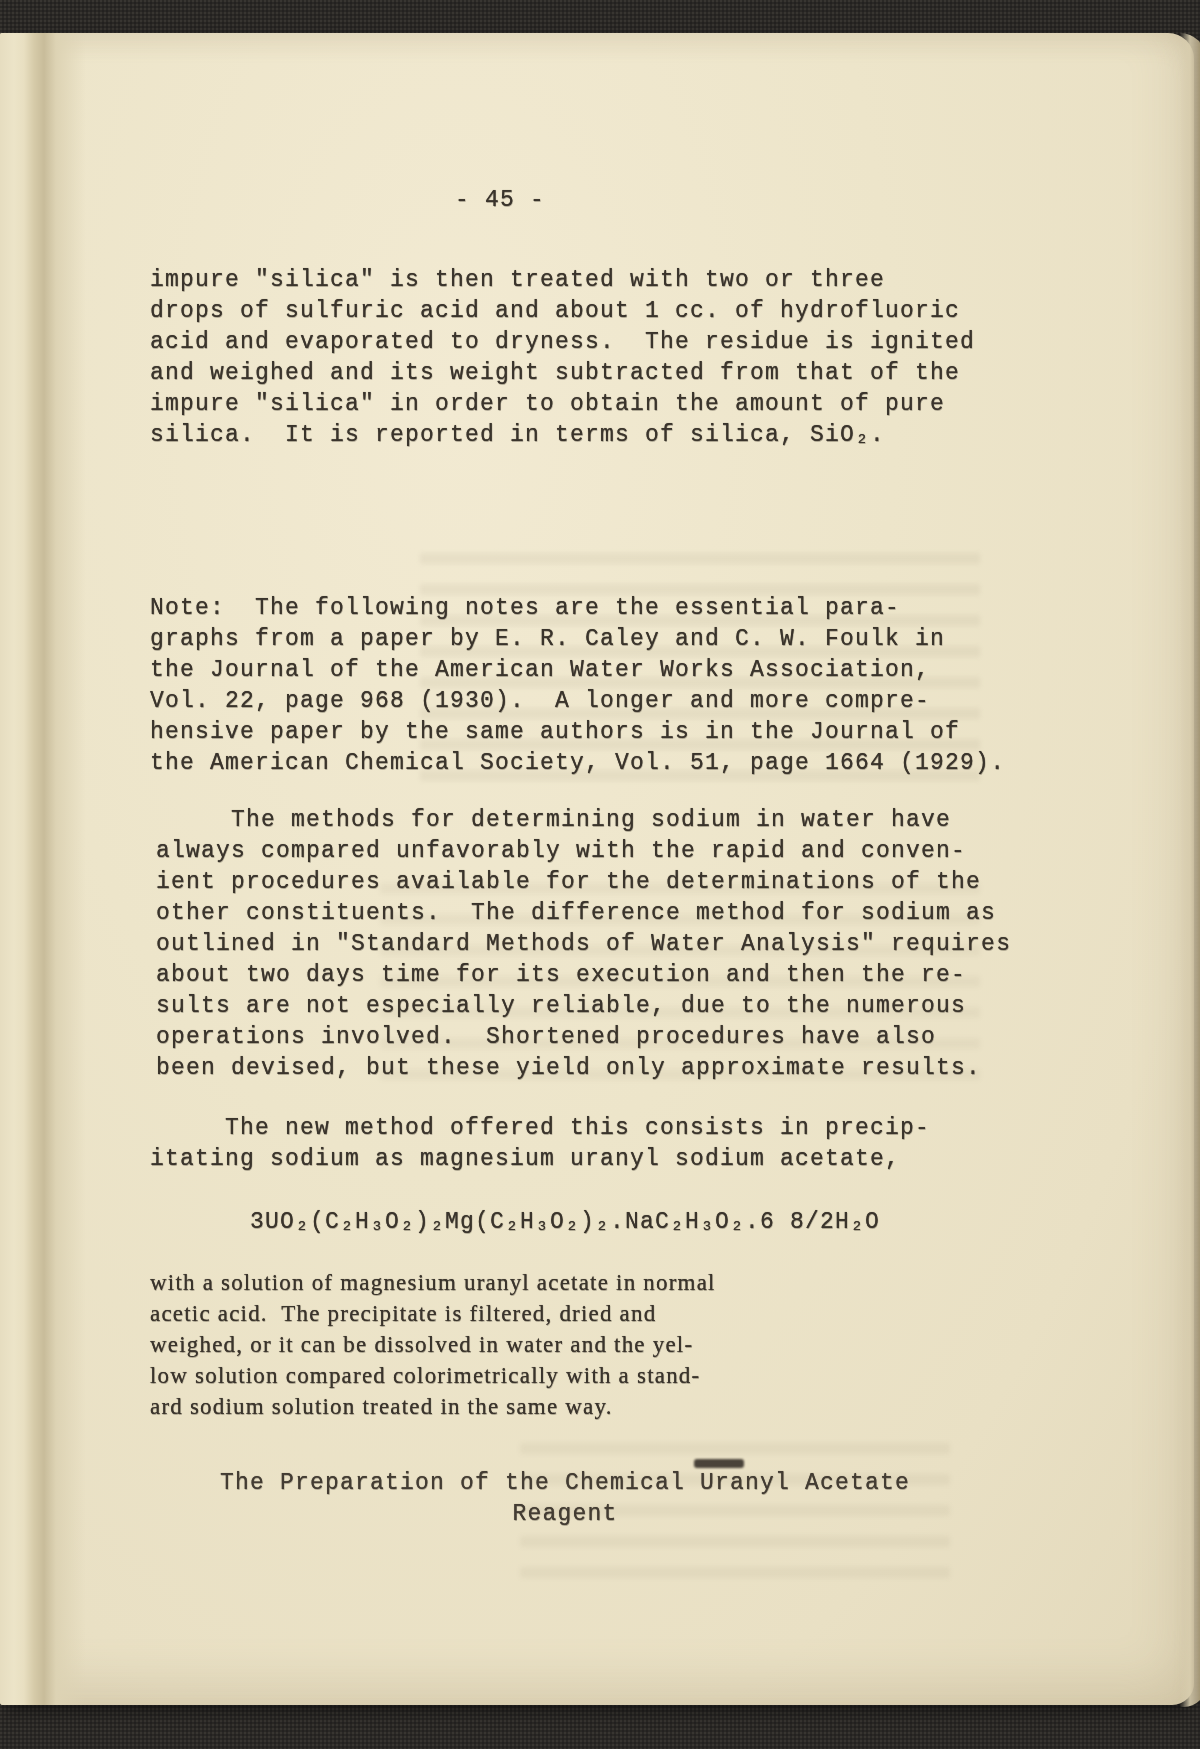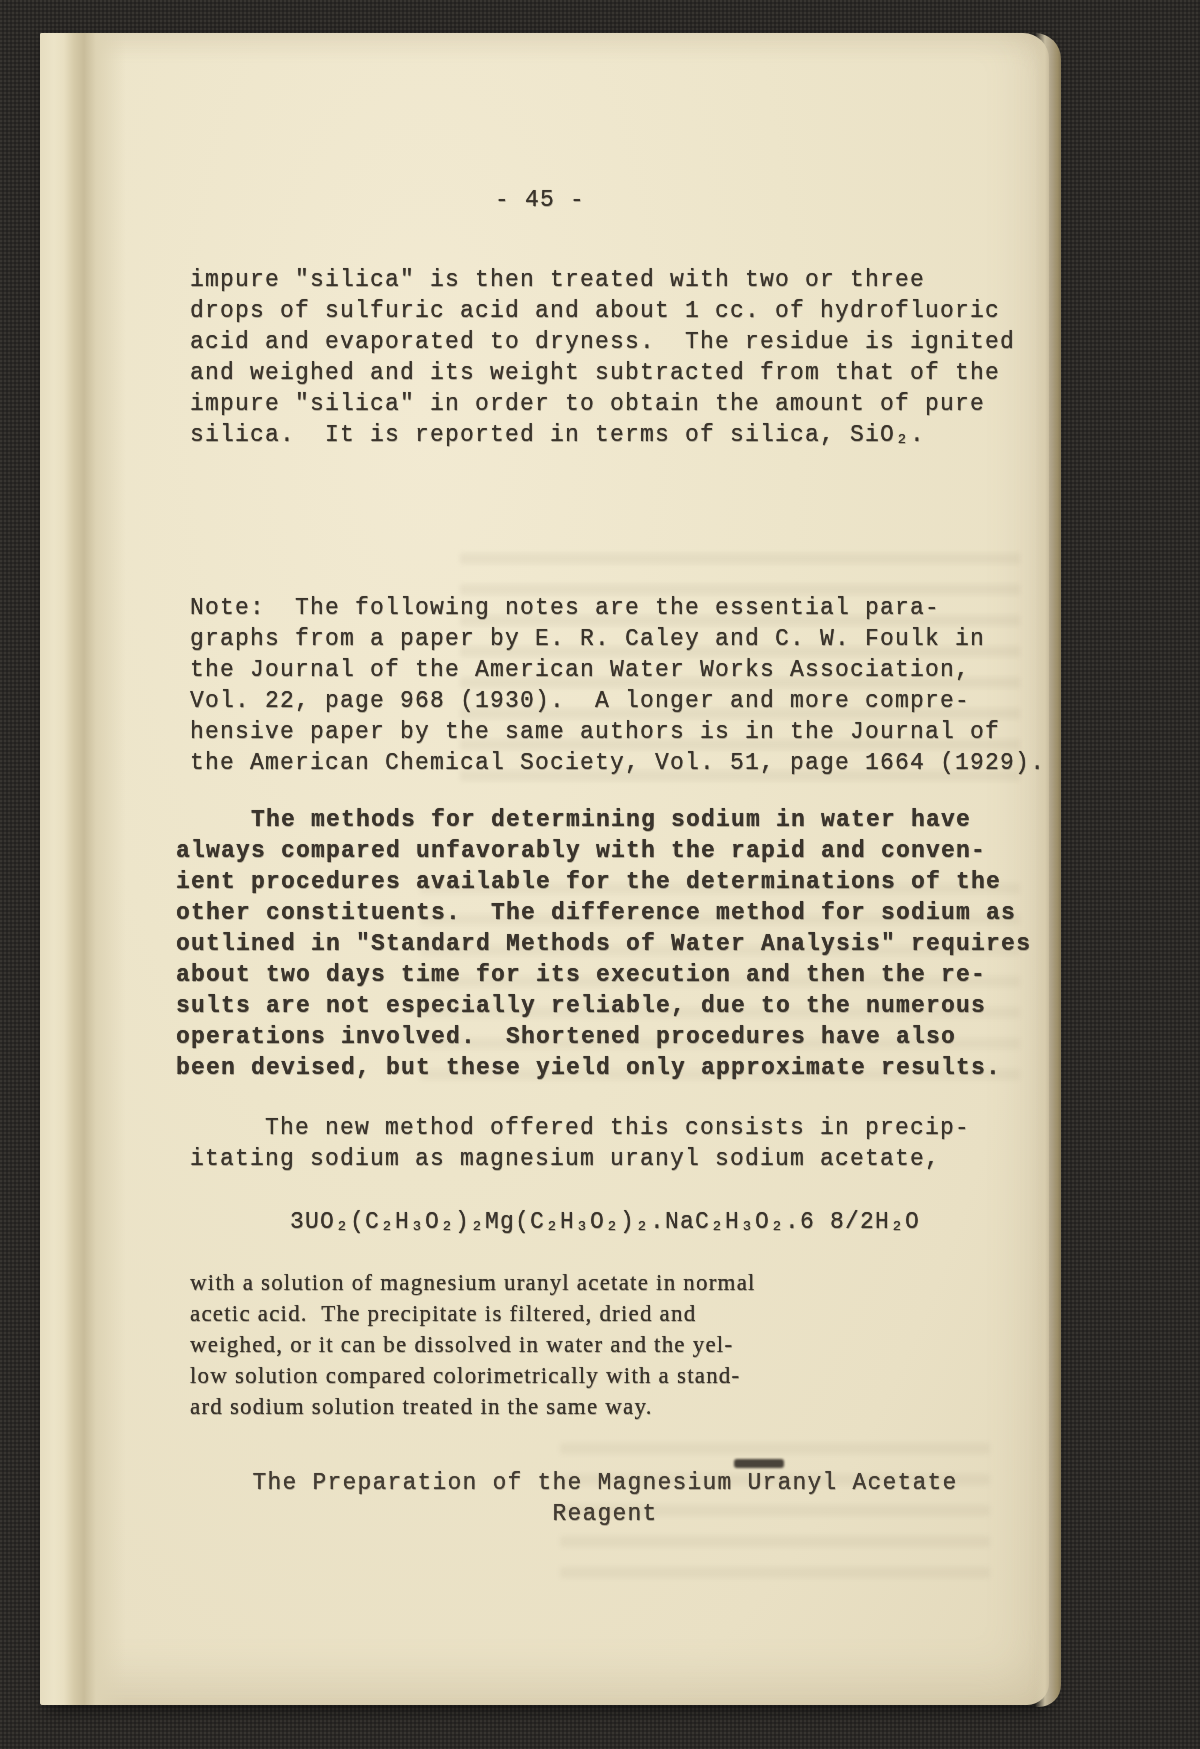--- a/index.html
+++ b/index.html
@@ -17,31 +17,30 @@
       radial-gradient(circle at 3px 3px, #232120 18%, rgba(0,0,0,0) 20%);
     background-size: 4px 4px, 4px 4px;
     font-family: "Liberation Mono", "DejaVu Sans Mono", monospace;
   }
 
   
   .book-page {
     position: absolute;
     left: 0;
     top: 33px;
-    width: 1009px;
+    width: 1194px;
     height: 1672px;
     border-radius: 2px 26px 22px 3px;
     background:
       radial-gradient(ellipse at 38% 22%, #f2ead2 0%, #ede5ca 42%, #e9e0c4 75%, #e2d8ba 100%);
     box-shadow:
       6px 6px 16px rgba(0,0,0,0.45),
       inset -16px -20px 48px rgba(146,126,90,0.20),
       inset 0 10px 22px rgba(158,138,100,0.14);
     color: #3a342c;
-    margin-left: 40px;
   }
 
   
   .page-right-edge {
     position: absolute;
     right: -12px;
     top: 0;
     bottom: -2px;
     width: 26px;
     border-radius: 0 26px 22px 0;
@@ -103,21 +102,21 @@
     text-shadow:
       0 0 0.7px rgba(56,49,40,0.85),
       0.5px 0.5px 0.4px rgba(56,49,40,0.30);
   }
   .centered { text-align: center; }
 
   .page-number        { left: 150px; top: 152px;  width: 700px; text-align: center; }
   .para-silica        { left: 150px; top: 232px; }
   .heading-main       { left: 150px; top: 453px;  width: 830px; }
   .para-note          { left: 150px; top: 560px; }
-  .para-methods       { left: 136px; top: 772px; font-weight: bold; }
+  .para-methods       { left: 156px; top: 772px; }
   .para-new-method    { left: 150px; top: 1080px; }
   .formula            { left: 150px; top: 1174px; width: 830px; }
   .para-solution      { left: 150px; top: 1234px; font-family: Liberation Serif, serif; }
   .heading-sub        { left: 150px; top: 1435px; width: 830px; color: #433c33; }
   .para-special       { left: 150px; top: 1527px; }
 </style>
 </head>
 <body>
 
 <div class="book-page">
@@ -160,19 +159,19 @@
 itating sodium as magnesium uranyl sodium acetate,</div>
 
   <div class="tw formula centered">3UO₂(C₂H₃O₂)₂Mg(C₂H₃O₂)₂.NaC₂H₃O₂.6 8/2H₂O</div>
 
   <div class="tw para-solution">with a solution of magnesium uranyl acetate in normal
 acetic acid.  The precipitate is filtered, dried and
 weighed, or it can be dissolved in water and the yel-
 low solution compared colorimetrically with a stand-
 ard sodium solution treated in the same way.</div>
 
-  <div class="tw heading-sub centered">The Preparation of the Magnesium Uranyl Acetate
+  <div class="tw heading-sub centered">The Preparation of the Chemical Uranyl Acetate
 Reagent</div>
 
   <div class="smudge-overstrike"></div>
 
 
 </div>
 
 </body></html>

